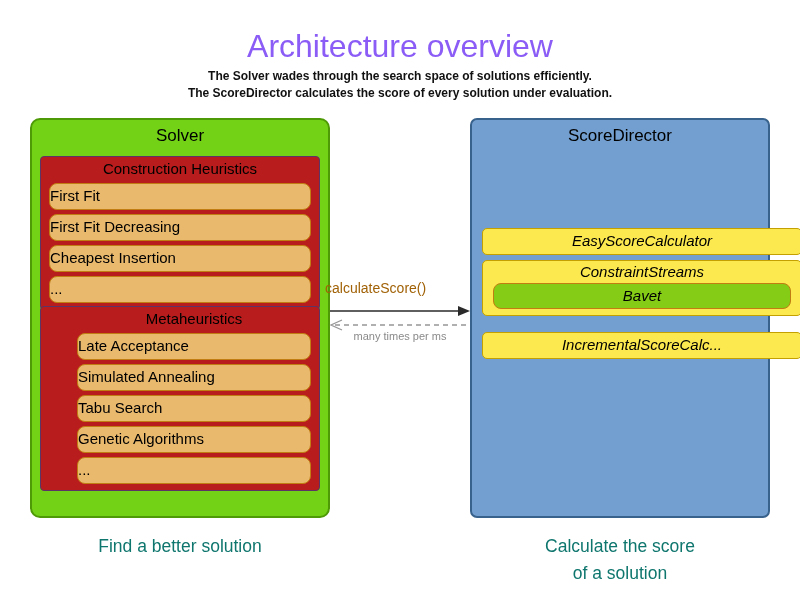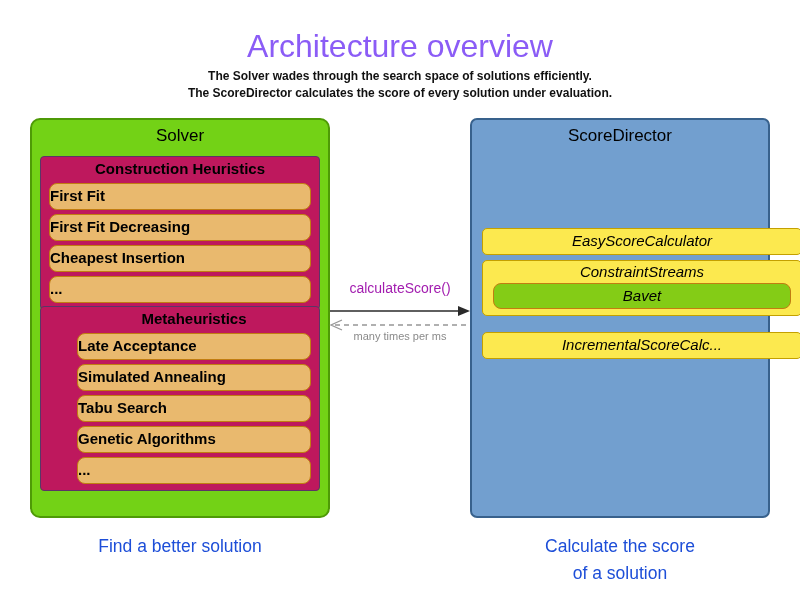--- a/index.html
+++ b/index.html
@@ -15,21 +15,21 @@
   .sub1 { top: 69px; }
   .sub2 { top: 86px; }
 
   .bigbox { box-sizing: border-box; width: 300px; height: 400px; top: 118px; }
   .solver { left: 30px; background: #73d216; border: 2px solid #4e9a06; border-radius: 10px; }
   .director { left: 470px; background: #729fcf; border: 2px solid #38618c; border-radius: 7px; }
   .boxtitle { text-align: center; font-size: 17px; padding-top: 6px; }
 
   .phase {
     box-sizing: border-box; position: absolute; left: 8px; width: 280px;
-    background: #be185d; border: 1.5px solid #5c3566; border-radius: 4px; padding-bottom: 6px; font-weight: bold;
+    background: #b91c1c; border: 1.5px solid #5c3566; border-radius: 4px; padding-bottom: 6px;
   }
   .phase-title { text-align: center; font-size: 15px; padding-top: 3px; height: 19px; }
   .algo {
     box-sizing: border-box; height: 27px; line-height: 24px; margin: 4px 8px 0 8px;
     background: #e9b96e; border: 1.5px solid #c17d11; border-radius: 8px;
     text-align: left; font-size: 15px;
   }
 
   .ybox {
     box-sizing: border-box; position: absolute; left: 10px; width: 320px;
@@ -37,24 +37,24 @@
     text-align: center; font-size: 15px; font-style: italic;
   }
   .ybox.single { height: 27px; line-height: 24px; }
   .ytitle { height: 22px; line-height: 22px; font-size: 15px; }
   .bavet {
     box-sizing: border-box; height: 26px; line-height: 23px; margin: 0 10px 6px 10px;
     background: #84cc16; border: 1.5px solid #c17d11; border-radius: 8px;
     text-align: center; font-size: 15px;
   }
 
-  .call-label { left: 325px; top: 280px; width: 150px; text-align: center; font-size: 14px; color: #a21caf; }
+  .call-label { left: 325px; top: 280px; width: 150px; text-align: left; font-size: 14px; color: #a16207; }
   .freq-label { left: 325px; top: 330px; width: 150px; text-align: center; font-size: 11px; color: #8a8a8a; }
 
-  .caption { font-size: 17.5px; text-align: center; width: 300px; top: 533px; line-height: 27px; color: #1d4ed8; }
+  .caption { font-size: 17.5px; text-align: center; width: 300px; top: 533px; line-height: 27px; color: #0f766e; }
   .cap-left { left: 30px; }
   .cap-right { left: 470px; }
 </style>
 </head>
 <body>
 
 <div class="canvas">
 
   <div class="abs title">Architecture overview</div>
   <div class="abs sub sub1">The Solver wades through the search space of solutions efficiently.</div>

